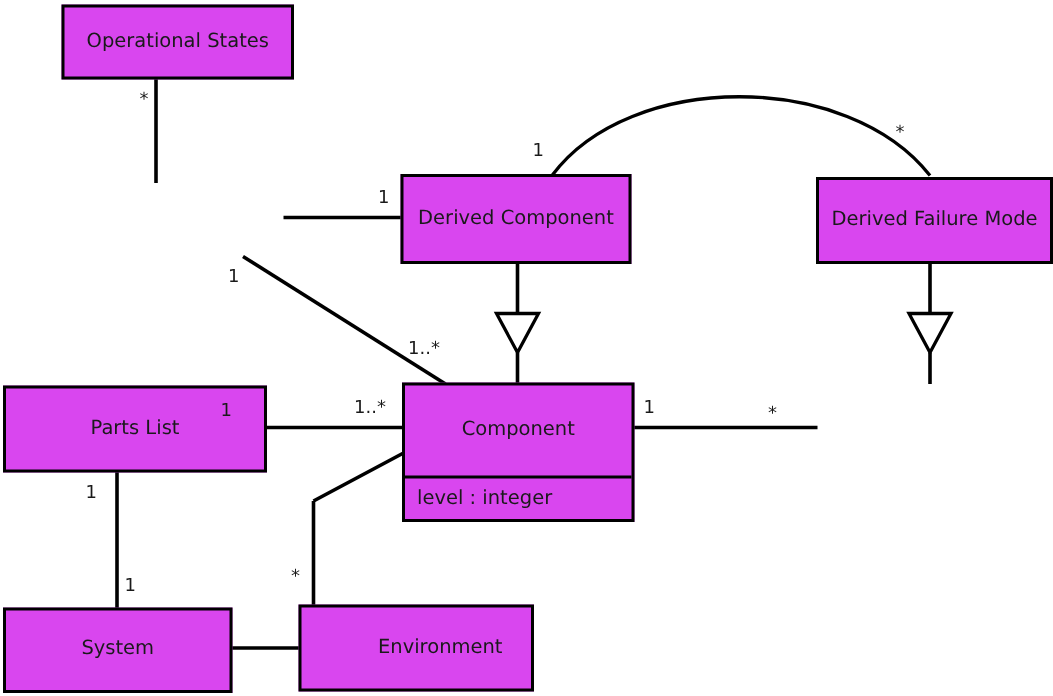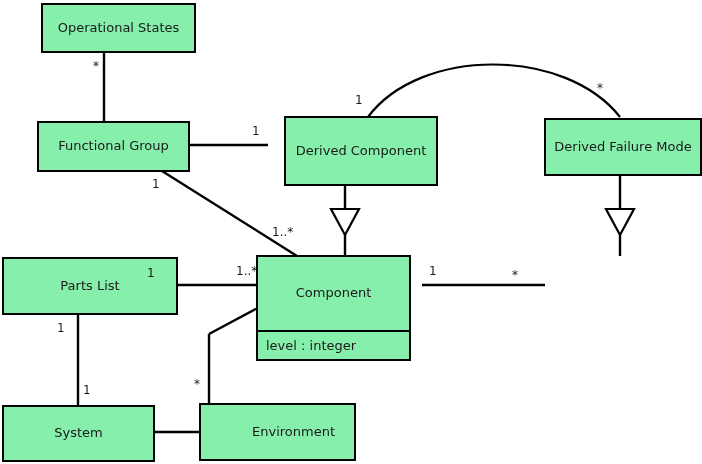--- a/index.html
+++ b/index.html
@@ -21,21 +21,21 @@
     position: absolute;
     left: 0;
     top: 0;
     width: 702px;
     height: 464px;
   }
   .uml-class {
     position: absolute;
     box-sizing: border-box;
     border: 2px solid #000000;
-    background: #86efac;
+    background: #d946ef;
     display: flex;
     flex-direction: column;
     z-index: 5;
   }
   .uml-name-compartment {
     flex: 1 1 auto;
     display: flex;
     align-items: center;
     justify-content: center;
     font-size: 13px;
@@ -97,33 +97,30 @@
     <line x1="154" y1="432" x2="200" y2="432" stroke="#000000" stroke-width="2.4"></line>
 
     <line x1="209" y1="404" x2="209" y2="334" stroke="#000000" stroke-width="2.4"></line>
     <line x1="209" y1="334" x2="269" y2="302" stroke="#000000" stroke-width="2.4"></line>
   </svg>
 
   <div class="uml-class" style="left:41px; top:3px; width:155px; height:50px;">
     <div class="uml-name-compartment">Operational States</div>
   </div>
 
-  <div class="uml-class" style="left:37px; top:121px; width:153px; height:51px;">
-    <div class="uml-name-compartment">Functional Group</div>
-  </div>
 
-  <div class="uml-class" style="left:284px; top:116px; width:154px; height:70px;">
+  <div class="uml-class" style="left:267px; top:116px; width:154px; height:60px;">
     <div class="uml-name-compartment">Derived Component</div>
   </div>
 
   <div class="uml-class" style="left:544px; top:118px; width:158px; height:58px;">
     <div class="uml-name-compartment">Derived Failure Mode</div>
   </div>
 
-  <div class="uml-class" style="left:256px; top:255px; width:155px; height:106px;">
+  <div class="uml-class" style="left:268px; top:255px; width:155px; height:93px;">
     <div class="uml-name-compartment">Component</div>
     <div class="uml-attr-compartment">level : integer</div>
   </div>
 
 
   <div class="uml-class" style="left:2px; top:257px; width:176px; height:58px;">
     <div class="uml-name-compartment">Parts List</div>
   </div>
 
   <div class="uml-class" style="left:2px; top:405px; width:153px; height:57px;">

